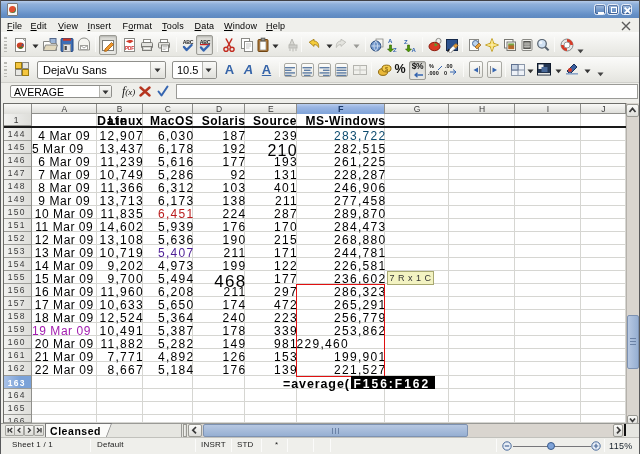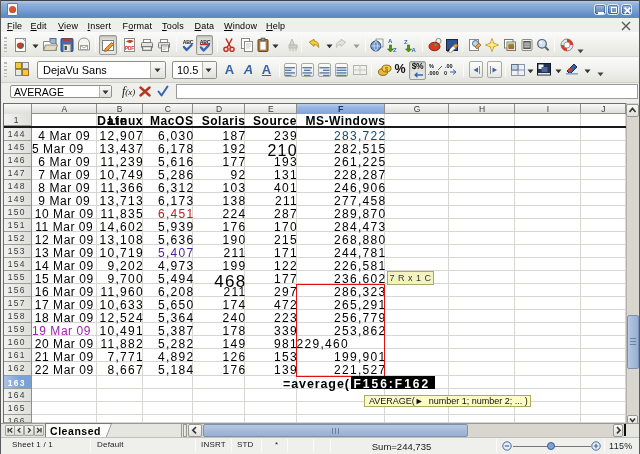--- a/index.html
+++ b/index.html
@@ -563,21 +563,20 @@
 <div class="a" style="left:96.5px;top:363px;width:47.5px;height:11px;font-size:12px;letter-spacing:1.3px;color:#000;text-align:right;">8,667</div>
 <div class="a" style="left:142.5px;top:363px;width:52.0px;height:11px;font-size:12px;letter-spacing:1.3px;color:#000;text-align:right;">5,184</div>
 <div class="a" style="left:193px;top:363px;width:53.5px;height:11px;font-size:12px;letter-spacing:1.3px;color:#000;text-align:right;">176</div>
 <div class="a" style="left:245px;top:363px;width:53.0px;height:11px;font-size:12px;letter-spacing:1.3px;color:#000;text-align:right;">139</div>
 <div class="a" style="left:296.5px;top:363px;width:90.0px;height:11px;font-size:12px;letter-spacing:1.3px;color:#000;text-align:right;">221,527</div>
 <div class="a" style="left:296px;top:283.5px;width:89px;height:93px;border:1.4px solid #e01010;background:transparent;"></div>
 <div class="a" style="left:387px;top:271px;width:47px;height:13.5px;background:#f3f3c2;border:1px solid #a8a871;font-size:9px;color:#333;text-align:center;line-height:12.5px;letter-spacing:0.5px;">7 R x 1 C</div>
 <div class="a" style="left:283px;top:377px;height:12px;font-size:12.5px;font-weight:bold;letter-spacing:0.9px;color:#000;">=average(</div>
 <div class="a" style="left:351px;top:375.8px;width:84px;height:13.4px;background:#000;"></div>
 <div class="a" style="left:353.5px;top:377px;height:12px;font-size:12px;font-weight:bold;letter-spacing:2px;color:#fff;">F156:F162</div>
-<div class="a" style="left:364px;top:394.5px;width:167px;height:12.5px;background:#fbfbc8;border:1px solid #aaaa60;font-size:9px;color:#111;line-height:11.5px;padding-left:4px;white-space:nowrap;overflow:hidden;">AVERAGE(►&nbsp;&nbsp;number 1; number 2; ... )</div>
 <div class="a" style="left:625.5px;top:102.5px;width:13.5px;height:321.5px;background:#d9d5cf;border-left:1px solid #b5b1ab;"></div>
 <div class="a" style="left:625.5px;top:424px;width:13.5px;height:13px;background:#e6e6e1;"></div>
 <div class="a" style="left:626px;top:103.5px;width:13px;height:13px;background:linear-gradient(#fbfbf9,#dededa);border:1px solid #9a9a94;border-radius:2px;"></div>
 <svg class="a" style="left:626px;top:103.5px" width="13" height="13" viewBox="0 0 13 13">
       <path d="M3.5 8 L6.5 4.5 L9.5 8" fill="none" stroke="#3a3a3a" stroke-width="1.8"></path>
     </svg>
 <div class="a" style="left:626.5px;top:414.5px;width:11px;height:9.5px;background:linear-gradient(#fbfbf9,#dededa);border:1px solid #9a9a94;border-radius:2px;"></div>
 <svg class="a" style="left:626.5px;top:414.5px" width="11" height="9.5" viewBox="0 0 11 9.5">
       <path d="M3 3.5 L5.5 6.5 L8 3.5" fill="none" stroke="#3a3a3a" stroke-width="1.6"></path>
     </svg>
@@ -629,21 +628,20 @@
 <div class="a" style="left:287px;top:439px;width:1px;height:13px;background:#b0b0ab;border-right:1px solid #fbfbfa;"></div>
 <div class="a" style="left:313px;top:439px;width:1px;height:13px;background:#b0b0ab;border-right:1px solid #fbfbfa;"></div>
 <div class="a" style="left:330px;top:439px;width:1px;height:13px;background:#b0b0ab;border-right:1px solid #fbfbfa;"></div>
 <div class="a" style="left:496px;top:439px;width:1px;height:13px;background:#b0b0ab;border-right:1px solid #fbfbfa;"></div>
 <div class="a" style="left:604px;top:439px;width:1px;height:13px;background:#b0b0ab;border-right:1px solid #fbfbfa;"></div>
 <div class="a" style="left:12px;top:440px;font-size:8px;color:#1a1a1a;letter-spacing:0.2px;">Sheet 1 / 1</div>
 <div class="a" style="left:97px;top:440px;font-size:8px;color:#1a1a1a;letter-spacing:0.2px;">Default</div>
 <div class="a" style="left:201px;top:440px;font-size:8px;color:#1a1a1a;letter-spacing:0.2px;">INSRT</div>
 <div class="a" style="left:237px;top:440px;font-size:8px;color:#1a1a1a;letter-spacing:0.2px;">STD</div>
 <div class="a" style="left:275px;top:440px;font-size:8px;color:#1a1a1a;letter-spacing:0.2px;">*</div>
-<div class="a" style="left:330px;top:440.5px;width:143px;font-size:9.5px;color:#1a1a1a;text-align:center;">Sum=244,735</div>
 <svg class="a" style="left:502px;top:441px" width="10" height="10">
       <circle cx="5" cy="5" r="4.2" fill="#e8eef6" stroke="#4a6a9a"></circle>
       <path d="M2.8 5 h4.4" stroke="#4a6a9a" stroke-width="1.2"></path>
     </svg>
 <div class="a" style="left:513px;top:445.5px;width:78px;height:1px;background:#77777b;"></div>
 <svg class="a" style="left:547px;top:442px" width="8" height="8">
       <circle cx="4" cy="4" r="3.5" fill="#7fa3d8" stroke="#3a5a8a"></circle>
     </svg>
 <svg class="a" style="left:591px;top:441px" width="10" height="10">
       <circle cx="5" cy="5" r="4.2" fill="#e8eef6" stroke="#4a6a9a"></circle>

